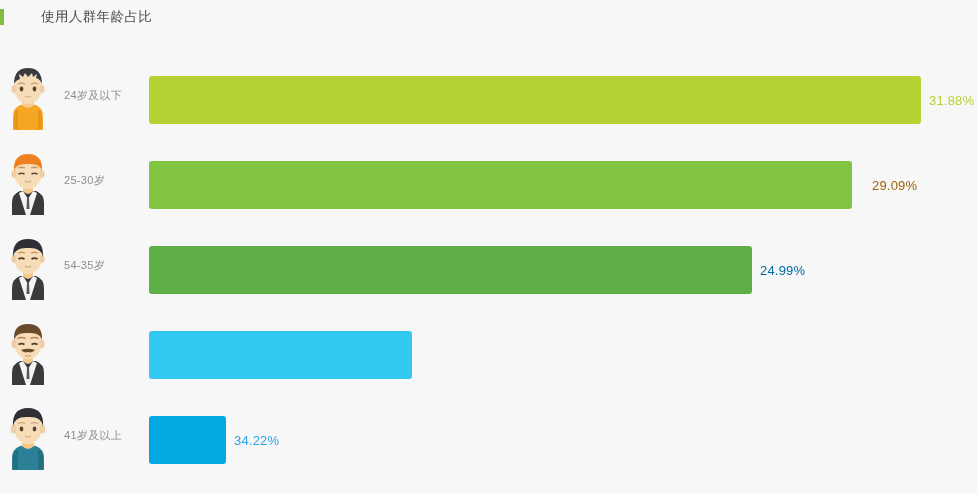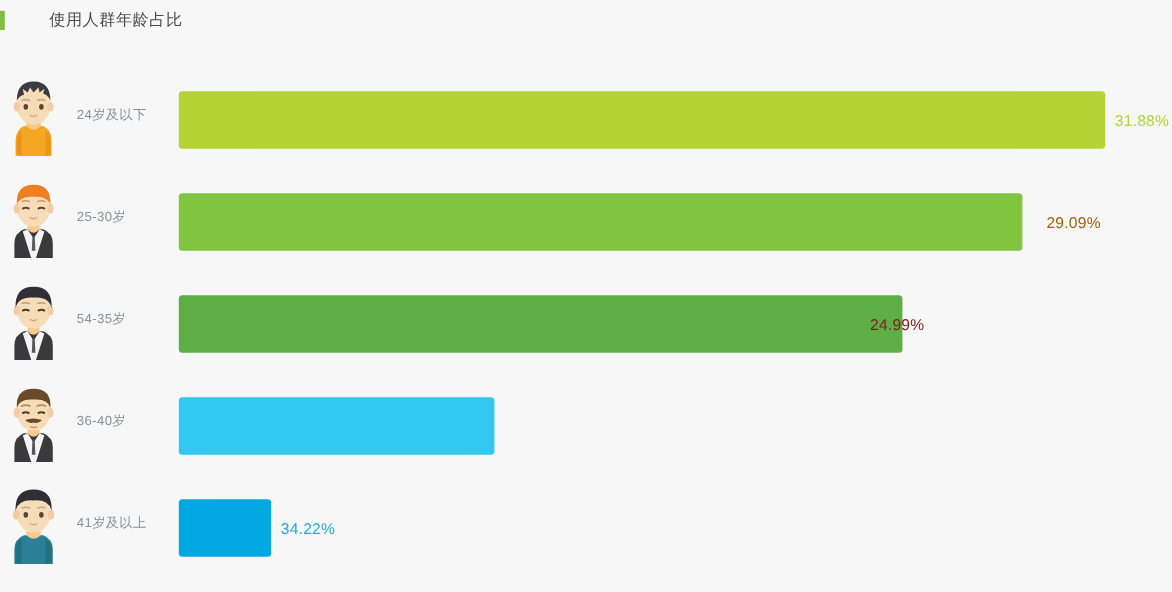--- a/index.html
+++ b/index.html
@@ -180,21 +180,21 @@
         <path d="M12 21 Q15.5 19.5 19 21" stroke="#c89b6a" stroke-width="1.3" fill="none"></path>
         <path d="M25 21 Q28.5 19.5 32 21" stroke="#c89b6a" stroke-width="1.3" fill="none"></path>
         <path d="M12.5 27 Q15.5 25.2 18.5 27" stroke="#4d3a2a" stroke-width="1.7" fill="none"></path>
         <path d="M25.5 27 Q28.5 25.2 31.5 27" stroke="#4d3a2a" stroke-width="1.7" fill="none"></path>
         <path d="M19 34 Q22 36.5 25 34" stroke="#cfa880" stroke-width="1.2" fill="none"></path>
       </svg>
     </div>
     <div class="cat-label">54-35岁</div>
     <div class="bar-track">
       <div class="bar" style="width:603px;background:#5eae46;"></div>
-      <div class="bar-value" style="left:568px;color:#7f1d1d;">24.99%</div>
+      <div class="bar-value" style="left:603px;color:#0369a1;">24.99%</div>
     </div>
   </div>
 
   <div class="bar-row" style="top:255px;">
     <div class="avatar">
       <svg viewBox="0 0 44 68" xmlns="http://www.w3.org/2000/svg">
         <path d="M6 68 L6 56 Q6 47 14 44 L30 44 Q38 47 38 56 L38 68 Z" fill="#3a3a3c"></path>
         <path d="M17 44 Q22 50 27 44 L27 41 L17 41 Z" fill="#f7c98b"></path>
         <path d="M17 44 L22 52 L27 44 L31 46 L24 68 L20 68 L13 46 Z" fill="#f4f4f2"></path>
         <path d="M21 50 L23 50 L23.5 62 L20.5 62 Z" fill="#57575a"></path>
@@ -203,21 +203,20 @@
         <ellipse cx="36" cy="27" rx="2.6" ry="4" fill="#f0cda4"></ellipse>
         <path d="M8 23 Q7 7 22 7 Q37 7 36 23 Q34 15 22 16 Q10 15 8 23 Z" fill="#6b4a2b"></path>
         <path d="M11.5 21.5 Q15.5 19.6 19.5 21.5" stroke="#b38a5c" stroke-width="1.4" fill="none"></path>
         <path d="M24.5 21.5 Q28.5 19.6 32.5 21.5" stroke="#b38a5c" stroke-width="1.4" fill="none"></path>
         <path d="M12.5 27.5 Q15.5 25.6 18.5 27.5" stroke="#4d3a2a" stroke-width="1.7" fill="none"></path>
         <path d="M25.5 27.5 Q28.5 25.6 31.5 27.5" stroke="#4d3a2a" stroke-width="1.7" fill="none"></path>
         <path d="M15 33 Q22 30.5 29 33 Q26 36.5 22 35 Q18 36.5 15 33 Z" fill="#6b4a2b"></path>
         <path d="M19 38.5 Q22 40 25 38.5" stroke="#c89b6a" stroke-width="1.2" fill="none"></path>
       </svg>
     </div>
-    <div class="cat-label">36-40岁</div>
     <div class="bar-track">
       <div class="bar" style="width:263px;background:#32c8f0;"></div>
     </div>
   </div>
 
   <div class="bar-row" style="top:340px;">
     <div class="avatar">
       <svg viewBox="0 0 44 68" xmlns="http://www.w3.org/2000/svg">
         <path d="M6 68 L6 56 Q6 47 14 44 L30 44 Q38 47 38 56 L38 68 Z" fill="#2b7f96"></path>
         <path d="M16 44 Q22 50 28 44 L28 41 L16 41 Z" fill="#f7c98b"></path>

